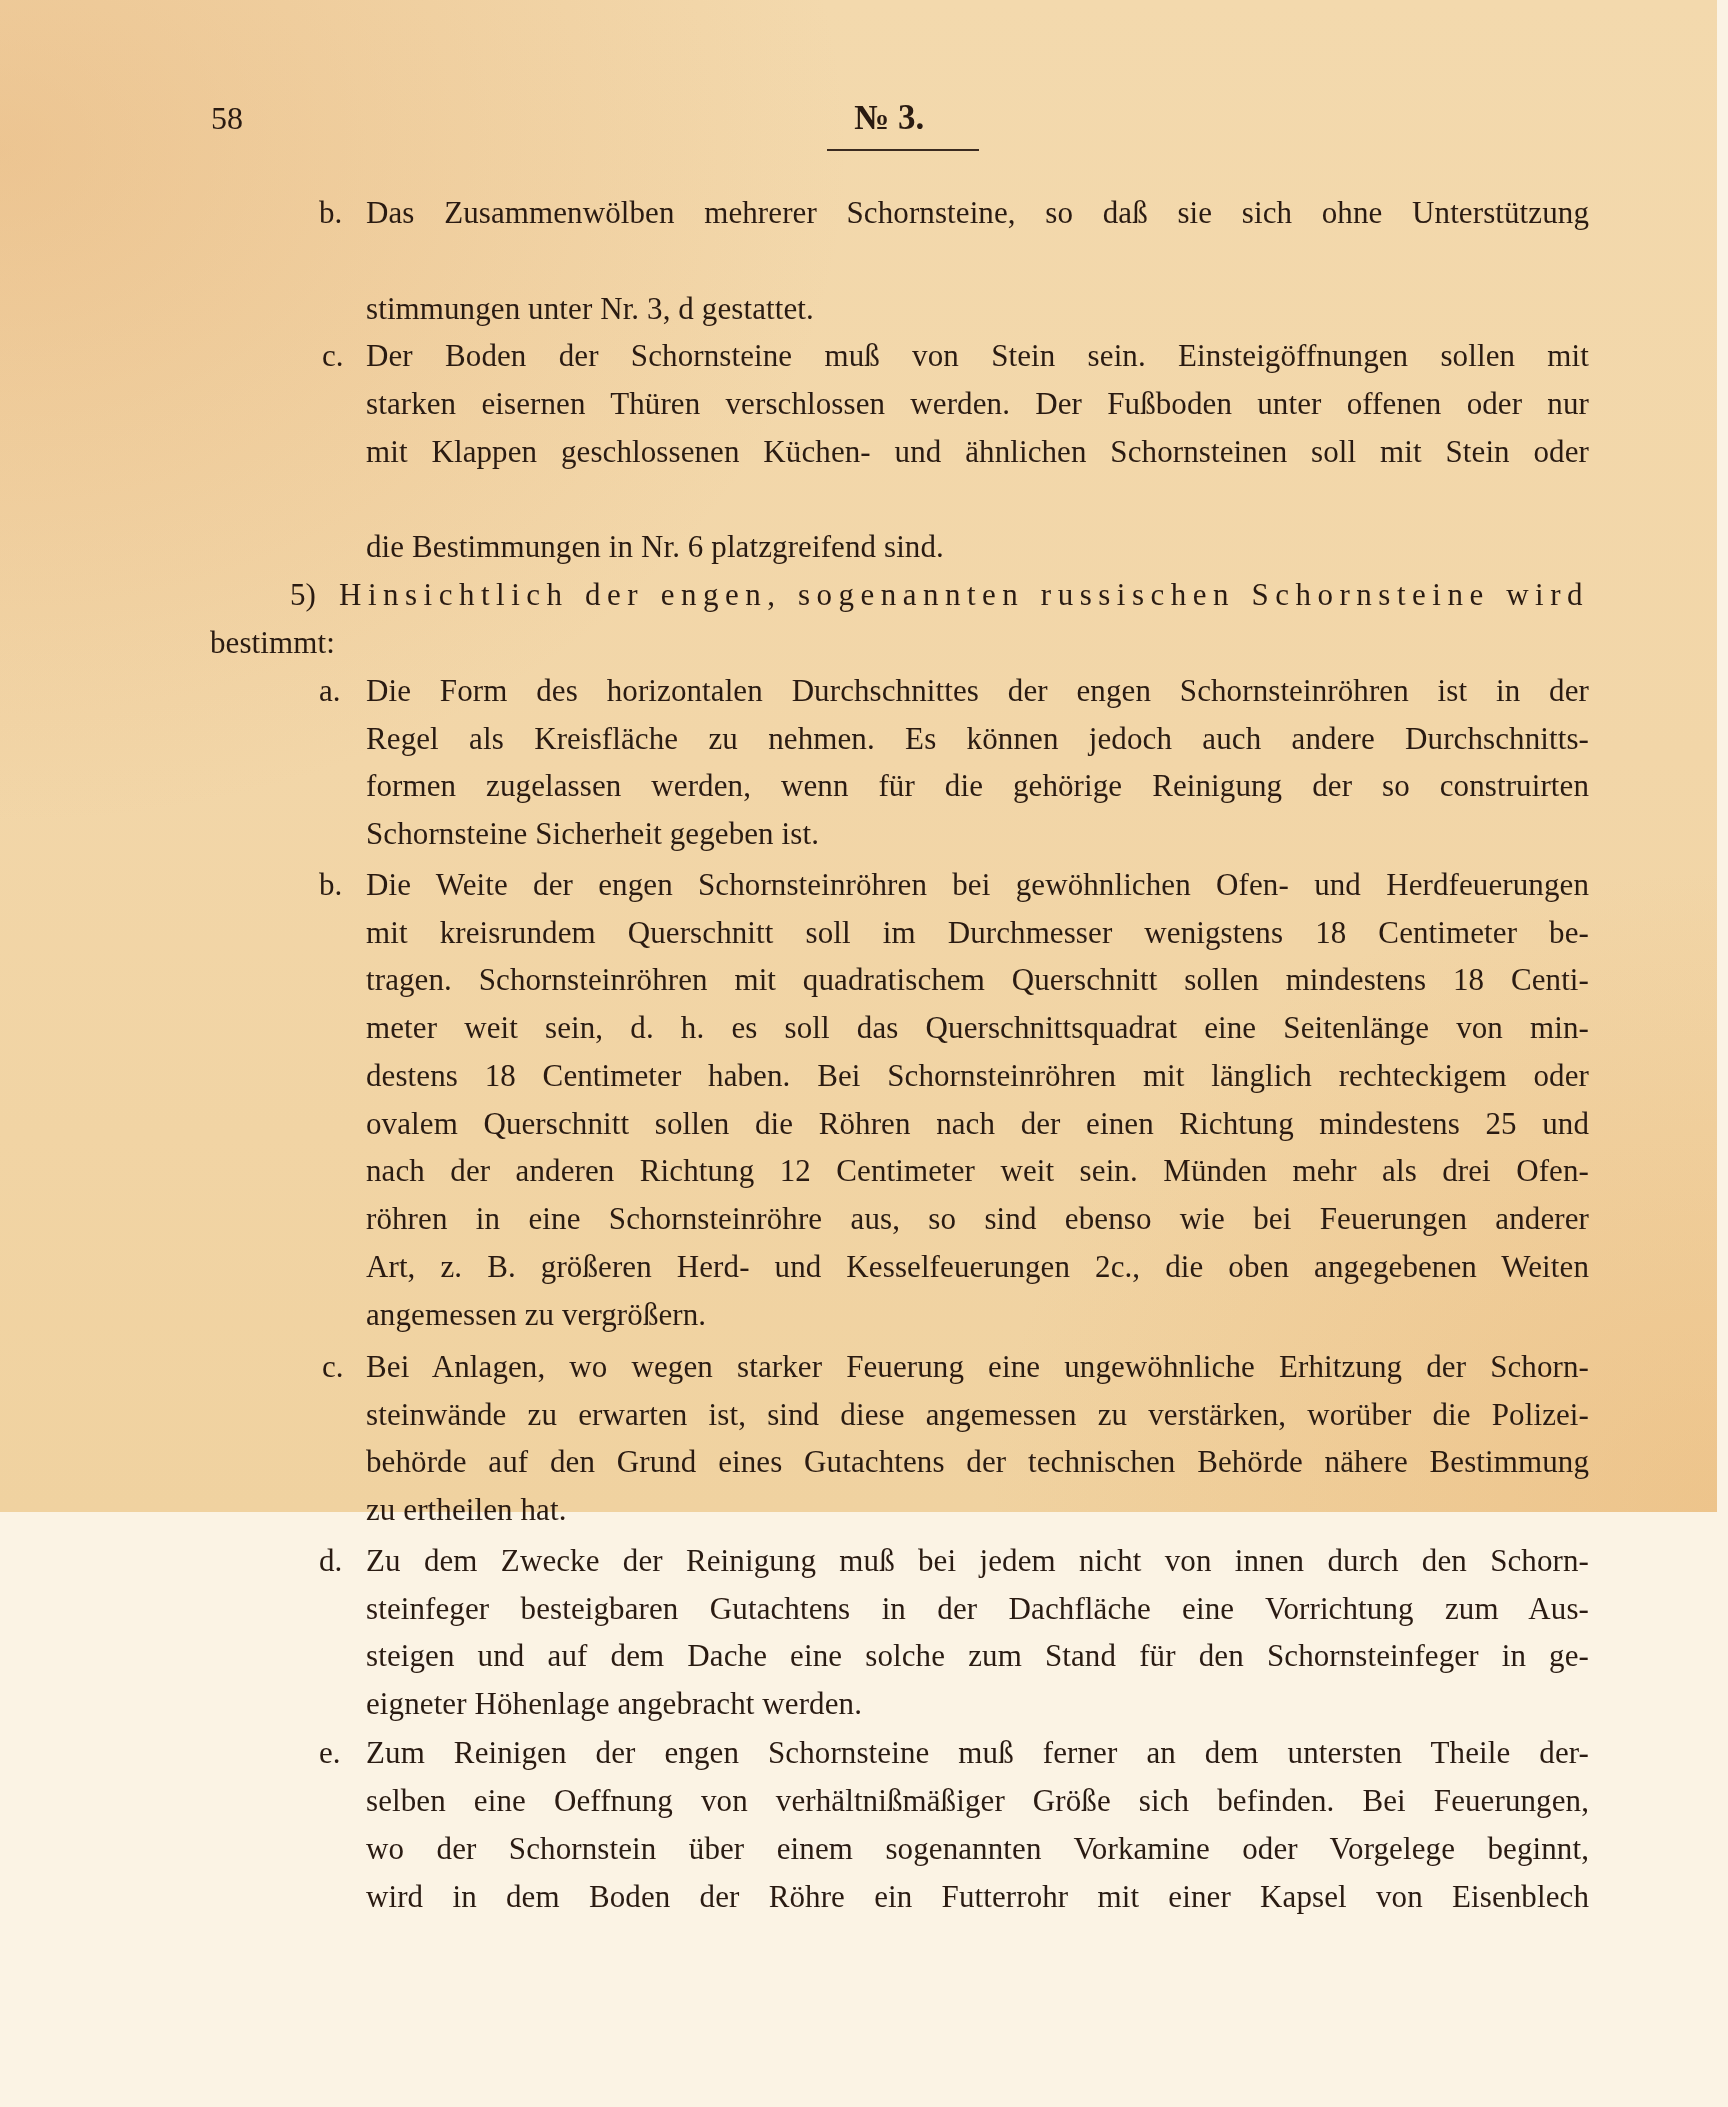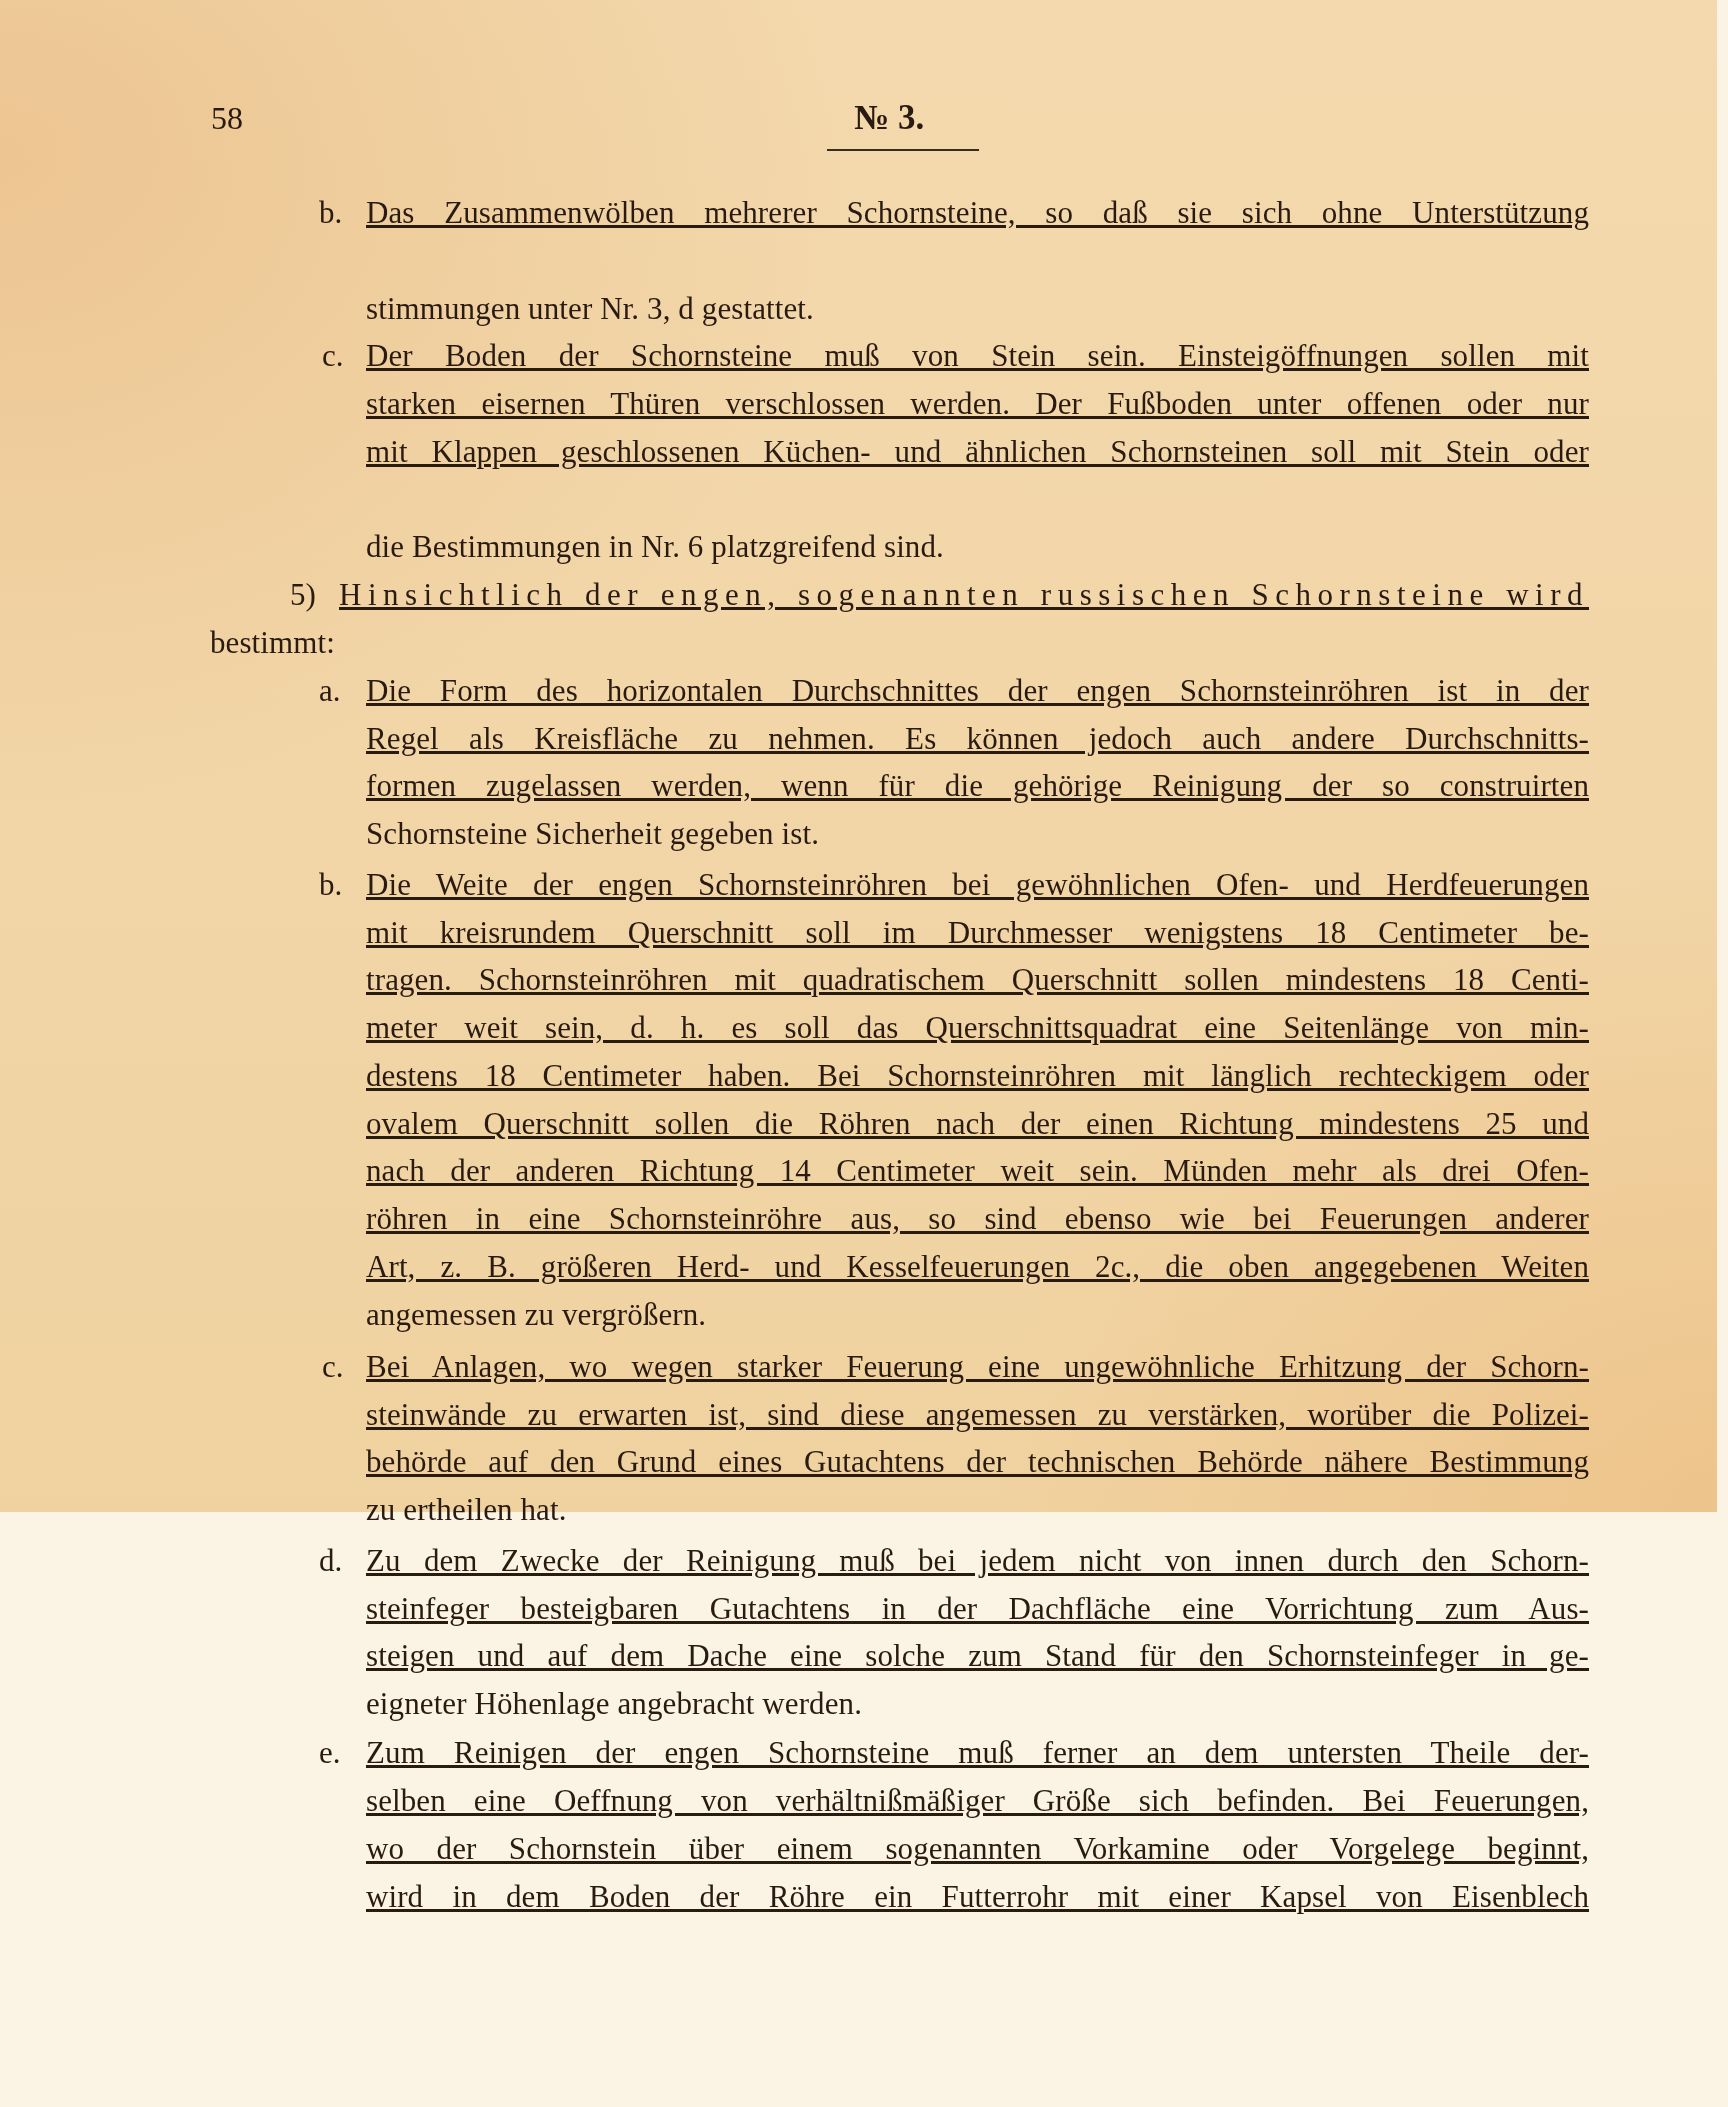--- a/index.html
+++ b/index.html
@@ -16,21 +16,21 @@
       linear-gradient(180deg, #f3d9ad 0%, #f2d6a8 50%, #f0d2a0 100%);
     color:#2a1b12;
   }
   .pagenum { position:absolute; left:211px; top:100px; font-size:32px; font-family:"Liberation Serif", serif; }
   .heading { position:absolute; left:854px; top:98px; font-size:35px; font-weight:bold; font-family:"Liberation Serif", serif; }
   .rule { position:absolute; left:827px; top:149px; width:152px; height:2.2px; background:#3a2a20; }
   .line {
     position:absolute; font-size:31px; line-height:38px; white-space:nowrap;
     font-family:"Liberation Serif", serif; letter-spacing:0.1px;
   }
-  .just { text-align:justify; text-align-last:justify;text-decoration:underline; }
+  .just { text-align:justify; text-align-last:justify; }
   .label { position:absolute; font-size:31px; line-height:38px; font-family:"Liberation Serif", serif; }
   .spaced { letter-spacing:6.5px; }
 </style>
 </head>
 <body>
 
 <div class="page">
   <div class="pagenum">58</div>
   <div class="heading">№ 3.</div>
   <div class="rule"></div>
@@ -55,21 +55,21 @@
   <div class="line just" style="left:366px;top:767px;width:1223px">formen zugelassen werden, wenn für die gehörige Reinigung der so construirten</div>
   <div class="line" style="left:366px;top:815px">Schornsteine Sicherheit gegeben ist.</div>
 
   <div class="label" style="left:319px;top:866px">b.</div>
   <div class="line just" style="left:366px;top:866px;width:1223px">Die Weite der engen Schornsteinröhren bei gewöhnlichen Ofen- und Herdfeuerungen</div>
   <div class="line just" style="left:366px;top:914px;width:1223px">mit kreisrundem Querschnitt soll im Durchmesser wenigstens 18 Centimeter be-</div>
   <div class="line just" style="left:366px;top:961px;width:1223px">tragen.  Schornsteinröhren mit quadratischem Querschnitt sollen mindestens 18 Centi-</div>
   <div class="line just" style="left:366px;top:1009px;width:1223px">meter weit sein, d. h. es soll das Querschnittsquadrat eine Seitenlänge von min-</div>
   <div class="line just" style="left:366px;top:1057px;width:1223px">destens 18 Centimeter haben.  Bei Schornsteinröhren mit länglich rechteckigem oder</div>
   <div class="line just" style="left:366px;top:1105px;width:1223px">ovalem Querschnitt sollen die Röhren nach der einen Richtung mindestens 25 und</div>
-  <div class="line just" style="left:366px;top:1152px;width:1223px">nach der anderen Richtung 14 Centimeter weit sein.  Münden mehr als drei Ofen-</div>
+  <div class="line just" style="left:366px;top:1152px;width:1223px">nach der anderen Richtung 12 Centimeter weit sein.  Münden mehr als drei Ofen-</div>
   <div class="line just" style="left:366px;top:1200px;width:1223px">röhren in eine Schornsteinröhre aus, so sind ebenso wie bei Feuerungen anderer</div>
   <div class="line just" style="left:366px;top:1248px;width:1223px">Art, z. B. größeren Herd- und Kesselfeuerungen 2c., die oben angegebenen Weiten</div>
   <div class="line" style="left:366px;top:1296px">angemessen zu vergrößern.</div>
 
   <div class="label" style="left:322px;top:1348px">c.</div>
   <div class="line just" style="left:366px;top:1348px;width:1223px">Bei Anlagen, wo wegen starker Feuerung eine ungewöhnliche Erhitzung der Schorn-</div>
   <div class="line just" style="left:366px;top:1396px;width:1223px">steinwände zu erwarten ist, sind diese angemessen zu verstärken, worüber die Polizei-</div>
   <div class="line just" style="left:366px;top:1443px;width:1223px">behörde auf den Grund eines Gutachtens der technischen Behörde nähere Bestimmung</div>
   <div class="line" style="left:366px;top:1491px">zu ertheilen hat.</div>
 

